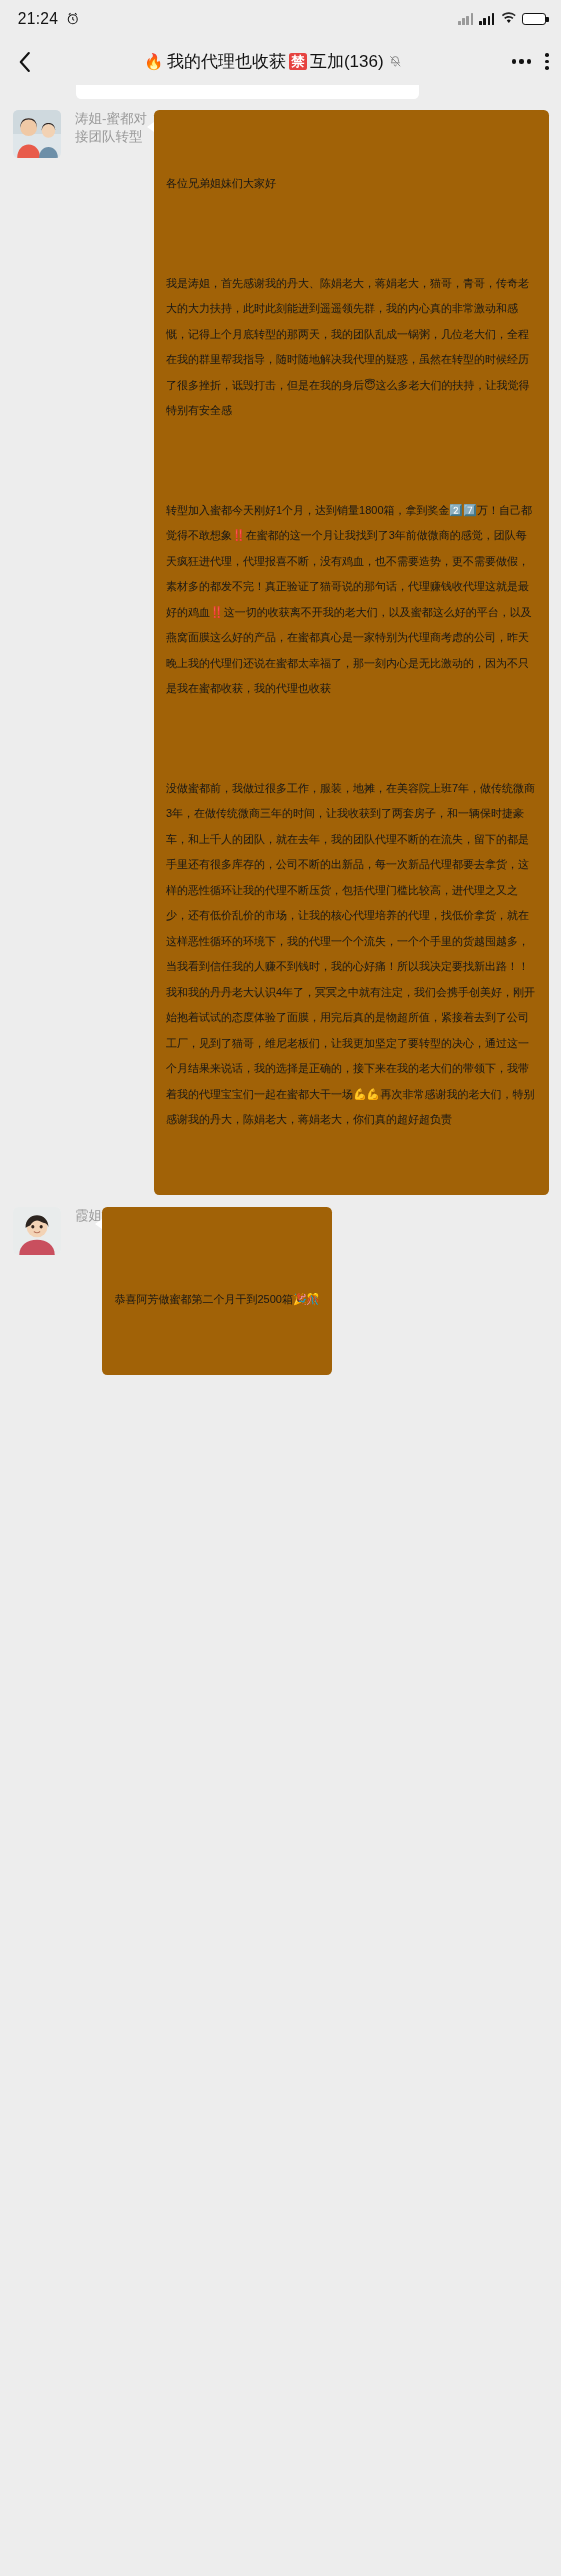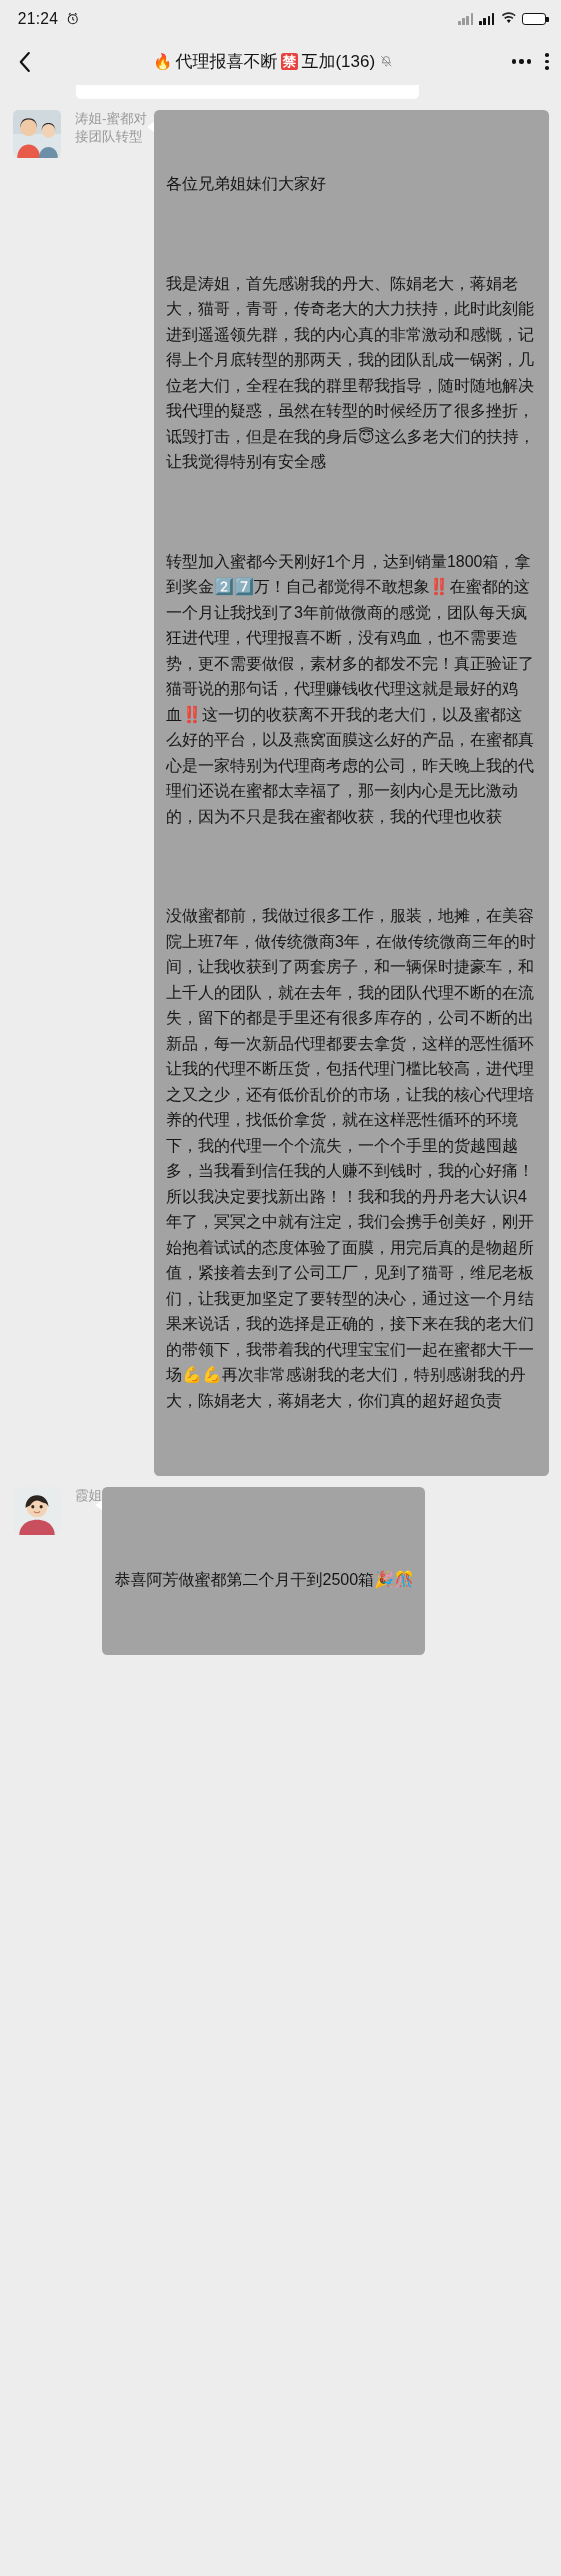--- a/index.html
+++ b/index.html
@@ -117,24 +117,24 @@
   }
   .msg-body { margin-left: 11.4px; display: flex; flex-direction: row; min-width: 0; }
   .sender {
     font-size: 13.5px;
     color: #9a9a9a;
     margin-bottom: 6.2px;
     margin-left: 3.1px;
   }
   .bubble {
     position: relative;
-    background: #a3a3a3;
+    background: #a16207;
     border-radius: 5.2px;
     padding: 10.4px 11.4px 11.4px 12.5px;
-    font-size: 16px;
+    font-size: 11px;
     line-height: 25.5px;
     color: #161616;
     max-width: 395px;
     white-space: pre-wrap;
     word-break: break-word;
   }
   .bubble::before {
     content: "";
     position: absolute;
     left: -6.8px;
@@ -194,21 +194,21 @@
 </div>
 
 <div class="navbar">
   <div class="nav-back">
     <svg width="12.5" height="22" viewBox="0 0 14 24" fill="none" stroke="#131313" stroke-width="2.4" stroke-linecap="round" stroke-linejoin="round">
       <polyline points="11,2 2,12 11,22"></polyline>
     </svg>
   </div>
   <div class="nav-title">
     <span class="emoji-fire">🔥</span>
-    <span>代理报喜不断</span>
+    <span>我的代理也收获</span>
     <span class="nav-badge-red">禁</span>
     <span>互加(136)</span>
     <span class="nav-mute">
       <svg width="12.5" height="12.5" viewBox="0 0 24 24" fill="none" stroke="#8a8a8a" stroke-width="1.9" stroke-linecap="round">
         <path d="M6 9a6 6 0 0 1 12 0c0 5 2 6 2 6H4s2-1 2-6z"></path>
         <path d="M10 19a2 2 0 0 0 4 0"></path>
         <path d="M3 3l18 18"></path>
       </svg>
     </span>
   </div>

